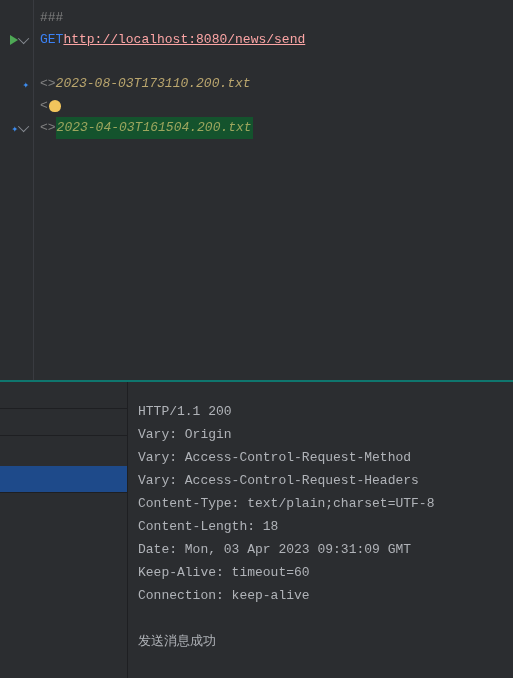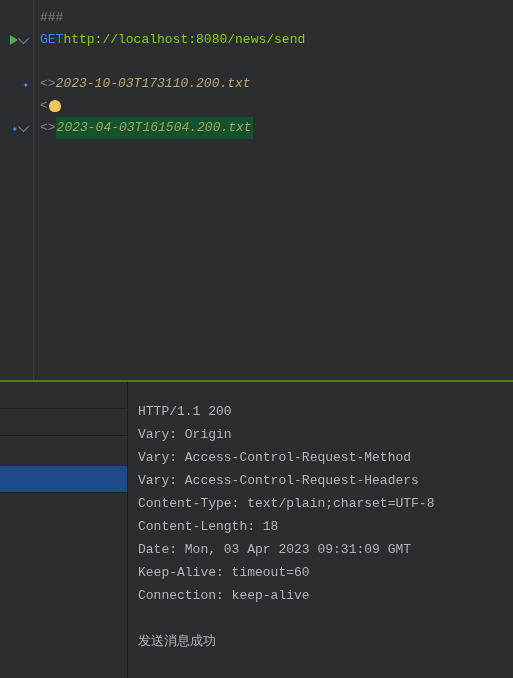--- a/index.html
+++ b/index.html
@@ -53,35 +53,35 @@
     font-size: 11px;
   }
   .code-area {
     flex: 1;
     padding: 7px 6px;
     line-height: 22px;
   }
   .code-line { height: 22px; white-space: pre; display: flex; align-items: center; }
   .hash { color: #808080; }
   .method { color: #3b82f6; font-weight: normal; }
-  .url { color: #84cc16; }
+  .url { color: #fca5a5; text-decoration: underline; }
   .angle { color: #808080; }
   .bulb {
     display: inline-flex; width: 12px; height: 12px;
     background: #f2c55c; border-radius: 50% 50% 45% 45%;
     position: relative; margin: 0 1px; vertical-align: middle;
   }
   .file-active { color: #baa66e; font-style: italic; }
   .file-sel { color: #9da65e; font-style: italic; background: #14532d; padding: 0 1px; }
 
   .lower {
     flex: 1;
     display: flex;
     background: #2b2d30;
-    border-top: 2px solid #4d7c0f;
+    border-top: 2px solid #0f766e;
     justify-content: center;
   }
   .side-col {
     width: 128px;
     background: #2b2d30;
     border-right: 1px solid #1e1f22;
     display: flex;
     flex-direction: column;
   }
   .side-tab {
@@ -120,21 +120,21 @@
     <div class="gutter-row">
         <span class="sparkle">✦</span>
         <span class="fold-icon"></span>
       </div>
   </div>
   <div class="code-area">
     <div class="code-line"><span class="hash">###</span></div>
     <div class="code-line"><span class="method">GET</span> <span class="url">http://localhost:8080/news/send</span></div>
     <div class="code-line"></div>
     <div id="history-lines">
-        <div class="code-line"><span class="angle">&lt;&gt;</span> <span class="file-active">2023-10-03T173110.200.txt</span></div>
+        <div class="code-line"><span class="angle">&lt;&gt;</span> <span class="file-active">2023-08-03T173110.200.txt</span></div>
         <div class="code-line"><span class="angle">&lt;</span><span class="bulb"></span></div>
         <div class="code-line"><span class="angle">&lt;&gt;</span> <span class="file-sel">2023-04-03T161504.200.txt</span></div>
       </div>
   </div>
 </div>
 
 <div class="lower">
   <div class="side-col">
     <div class="side-tab"></div>
     <div class="side-tab"></div>

